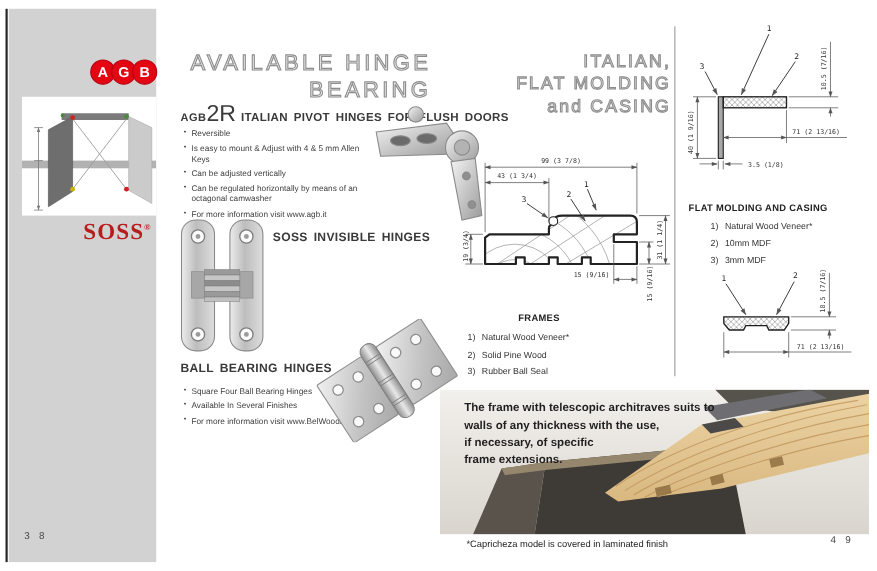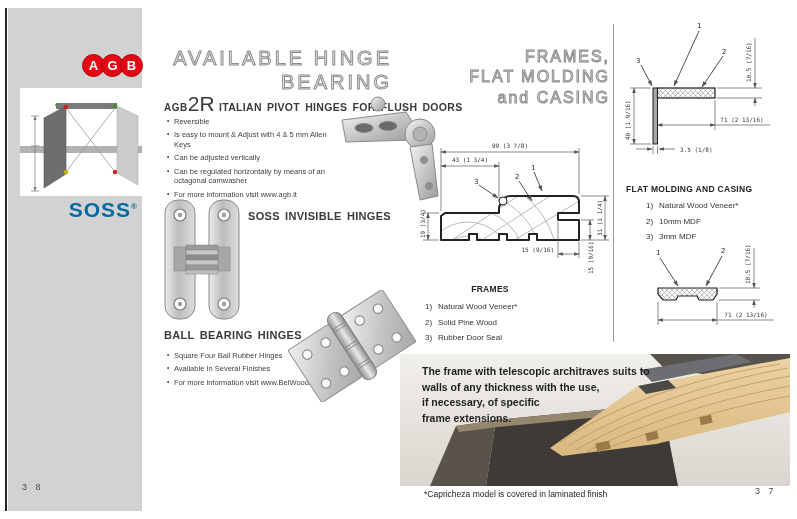--- a/index.html
+++ b/index.html
@@ -8,21 +8,21 @@
   .abs{position:absolute;}
 
   
   #spine{left:5px;top:8px;width:2px;height:503px;background:#262626;}
   #sidebar{left:8px;top:8px;width:134px;height:503px;background:#d2d2d2;}
   #agb-logo{left:74px;top:46px;display:flex;}
   .agb-circle{width:21px;height:21px;border-radius:50%;background:#e30613;border:1.5px solid #b80010;
               color:#fff;font-weight:bold;font-size:13px;display:flex;align-items:center;justify-content:center;}
   .agb-circle + .agb-circle{margin-left:-4px;}
   #door-panel{left:12px;top:80px;width:122px;height:108px;background:#fff;}
-  #soss-logo{right:4px;top:190px;color:#0369a1;font-weight:900;font-size:21px;letter-spacing:1px;}
+  #soss-logo{right:4px;top:190px;color:#b91c1c;font-weight:900;font-size:21px;letter-spacing:1px;font-family:Liberation Serif, serif;}
   #soss-logo sup{font-size:8px;}
   #page-num-left{left:14px;top:474px;font-size:9px;letter-spacing:3px;color:#4a4a4a;}
 
   
   .outline-title{color:#ececec;-webkit-text-stroke:1px #8d8d8d;font-weight:normal;}
   #hinge-title{left:158px;top:34px;width:234px;text-align:right;font-size:20px;letter-spacing:3px;line-height:1.18;}
   #frames-title{left:468px;top:36px;width:142px;text-align:right;font-size:16px;letter-spacing:2px;line-height:1.28;}
 
   
   #agb2r-head{left:164px;top:92px;white-space:nowrap;color:#3a3a3a;}
@@ -175,21 +175,21 @@
       <rect x="26" y="63" width="32" height="5" fill="#c6c6c6"></rect>
       <rect x="26" y="68" width="32" height="5" fill="#9a9a9a"></rect>
       <rect x="26" y="73" width="32" height="4" fill="#c0c0c0"></rect>
     </g>
   </svg>
 
   <div id="soss-head" class="abs">SOSS INVISIBLE HINGES</div>
 
   <div id="bb-head" class="abs">BALL BEARING HINGES</div>
   <ul id="bb-bullets" class="abs bullets">
-    <li>Square Four Ball Rubber Hinges</li>
+    <li>Square Four Ball Bearing Hinges</li>
     <li>Available In Several Finishes</li>
     <li>For more information visit www.BelWoodDoors.com</li>
   </ul>
 
   <svg id="bb-hinge" class="abs" width="168" height="112" viewBox="0 0 168 112">
     <defs>
       <linearGradient id="m3" x1="0" y1="0" x2="1" y2="1">
         <stop offset="0" stop-color="#f0f0f0"></stop>
           <stop offset="0.55" stop-color="#c3c3c3"></stop>
           <stop offset="1" stop-color="#a8a8a8"></stop>
@@ -219,21 +219,21 @@
           <circle cx="56" cy="89" r="6"></circle>
         <circle cx="108" cy="45" r="6"></circle>
           <circle cx="136" cy="45" r="6"></circle>
         <circle cx="108" cy="89" r="6"></circle>
           <circle cx="136" cy="89" r="6"></circle>
       </g>
     </g>
   </svg>
 
   <h1 id="frames-title" class="abs outline-title">
-    <div>FRAMES,</div>
+    <div>ITALIAN,</div>
     <div>FLAT MOLDING</div>
     <div>and CASING</div>
   </h1>
 
   <svg id="frame-svg" class="abs" width="202" height="160" viewBox="0 0 202 160">
     <defs>
       <marker id="ar1" markerWidth="9" markerHeight="8" refX="7.5" refY="4" orient="auto-start-reverse">
         <path d="M0.5,1.4 L8,4 L0.5,6.6 z" fill="#555"></path>
       </marker>
       <clipPath id="fdclip">
@@ -288,21 +288,21 @@
     <text x="118" y="42" class="callout">1</text>
     <text x="102" y="51" class="callout">2</text>
     <text x="61" y="56" class="callout">3</text>
   </svg>
 
   <div id="frames-list" class="abs">
     <div class="tech-list-head">FRAMES</div>
     <ul class="tech-items">
       <li><span class="n">1)</span><span>Natural Wood Veneer*</span></li>
       <li><span class="n">2)</span><span>Solid Pine Wood</span></li>
-      <li><span class="n">3)</span><span>Rubber Door Seal</span></li>
+      <li><span class="n">3)</span><span>Rubber Ball Seal</span></li>
     </ul>
   </div>
 
   <div id="divider" class="abs"></div>
 
   <svg id="casing-svg" class="abs" width="176" height="170" viewBox="0 0 176 170">
     <defs>
       <marker id="ar2" markerWidth="9" markerHeight="8" refX="7.5" refY="4" orient="auto-start-reverse">
         <path d="M0.5,1.4 L8,4 L0.5,6.6 z" fill="#555"></path>
       </marker>
@@ -418,15 +418,15 @@
     </svg>
     <div id="photo-caption" class="abs">
       <div>The frame with telescopic architraves suits to</div>
       <div>walls of any thickness with the use,</div>
       <div>if necessary, of specific</div>
       <div>frame extensions.</div>
     </div>
   </div>
 
   <div id="footnote" class="abs">*Capricheza model is covered in laminated finish</div>
-  <div id="page-num-right" class="abs">3 7</div>
+  <div id="page-num-right" class="abs">4 9</div>
 
 </div>
 
 </body></html>

